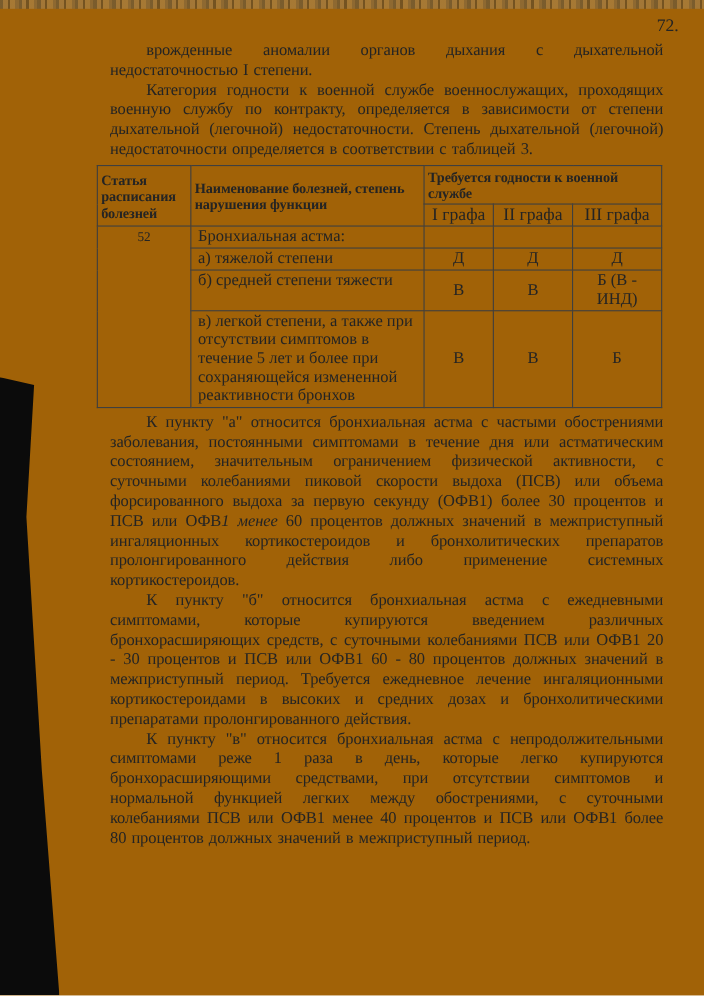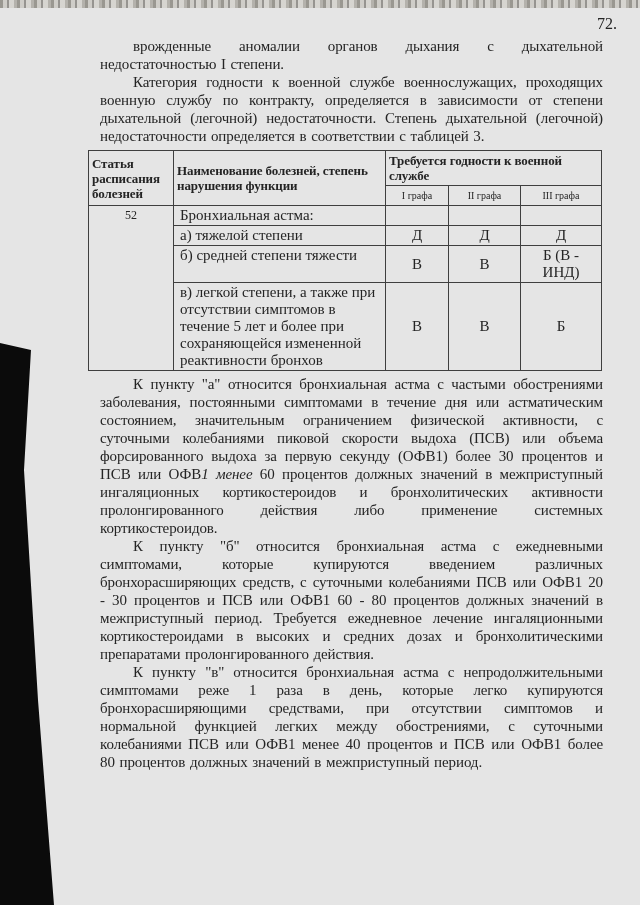--- a/index.html
+++ b/index.html
@@ -1,20 +1,20 @@
 <!DOCTYPE html>
 <html><head>
 <meta charset="utf-8">
 <style>
   html, body { margin: 0; padding: 0; background: #ffffff; }
   .page {
     position: relative;
     width: 640px;
     height: 905px;
-    background: #e5e5e5;
+    background: #a16207;
     overflow: hidden;
     font-family: "Liberation Serif", "DejaVu Serif", serif;
     color: #242424;
   }
   
   .scan-strip {
     position: absolute;
     top: 0; left: 0;
     width: 640px; height: 8px;
     background: repeating-linear-gradient(90deg,
@@ -67,21 +67,21 @@
   th.h {
     font-size: 13px;
     font-weight: bold;
     text-align: left;
     vertical-align: middle;
     line-height: 15px;
     padding: 2px 3px;
     letter-spacing: -0.1px;
   }
   th.sub {
-    font-size: 10px;
+    font-size: 16px;
     font-weight: normal;
     text-align: center;
     vertical-align: middle;
     line-height: 17px;
     padding: 1px 2px;
   }
   td.art {
     font-size: 12px;
     line-height: 17px;
     text-align: center;
@@ -177,21 +177,21 @@
       </tbody>
     </table>
 
     <div class="para">
         <div class="pline indent"><span>К пункту "а" относится бронхиальная астма с частыми обострениями</span></div>
         <div class="pline"><span>заболевания, постоянными симптомами в течение дня или астматическим</span></div>
         <div class="pline"><span>состоянием, значительным ограничением физической активности, с</span></div>
         <div class="pline"><span>суточными колебаниями пиковой скорости выдоха (ПСВ) или объема</span></div>
         <div class="pline"><span>форсированного выдоха за первую секунду (ОФВ1) более 30 процентов и</span></div>
         <div class="pline"><span>ПСВ или ОФВ</span><span class="it">1 менее</span><span> 60 процентов должных значений в межприступный</span></div>
-        <div class="pline"><span>ингаляционных кортикостероидов и бронхолитических активности</span></div>
+        <div class="pline"><span>ингаляционных кортикостероидов и бронхолитических препаратов</span></div>
         <div class="pline"><span>пролонгированного действия либо применение системных</span></div>
         <div class="pline last"><span>кортикостероидов.</span></div>
       </div>
 
     <div class="para">
         <div class="pline indent"><span>К пункту "б" относится бронхиальная астма с ежедневными</span></div>
         <div class="pline"><span>симптомами, которые купируются введением различных</span></div>
         <div class="pline"><span>бронхорасширяющих средств, с суточными колебаниями ПСВ или ОФВ1 20</span></div>
         <div class="pline"><span>- 30 процентов и ПСВ или ОФВ1 60 - 80 процентов должных значений в</span></div>
         <div class="pline"><span>межприступный период. Требуется ежедневное лечение ингаляционными</span></div>

